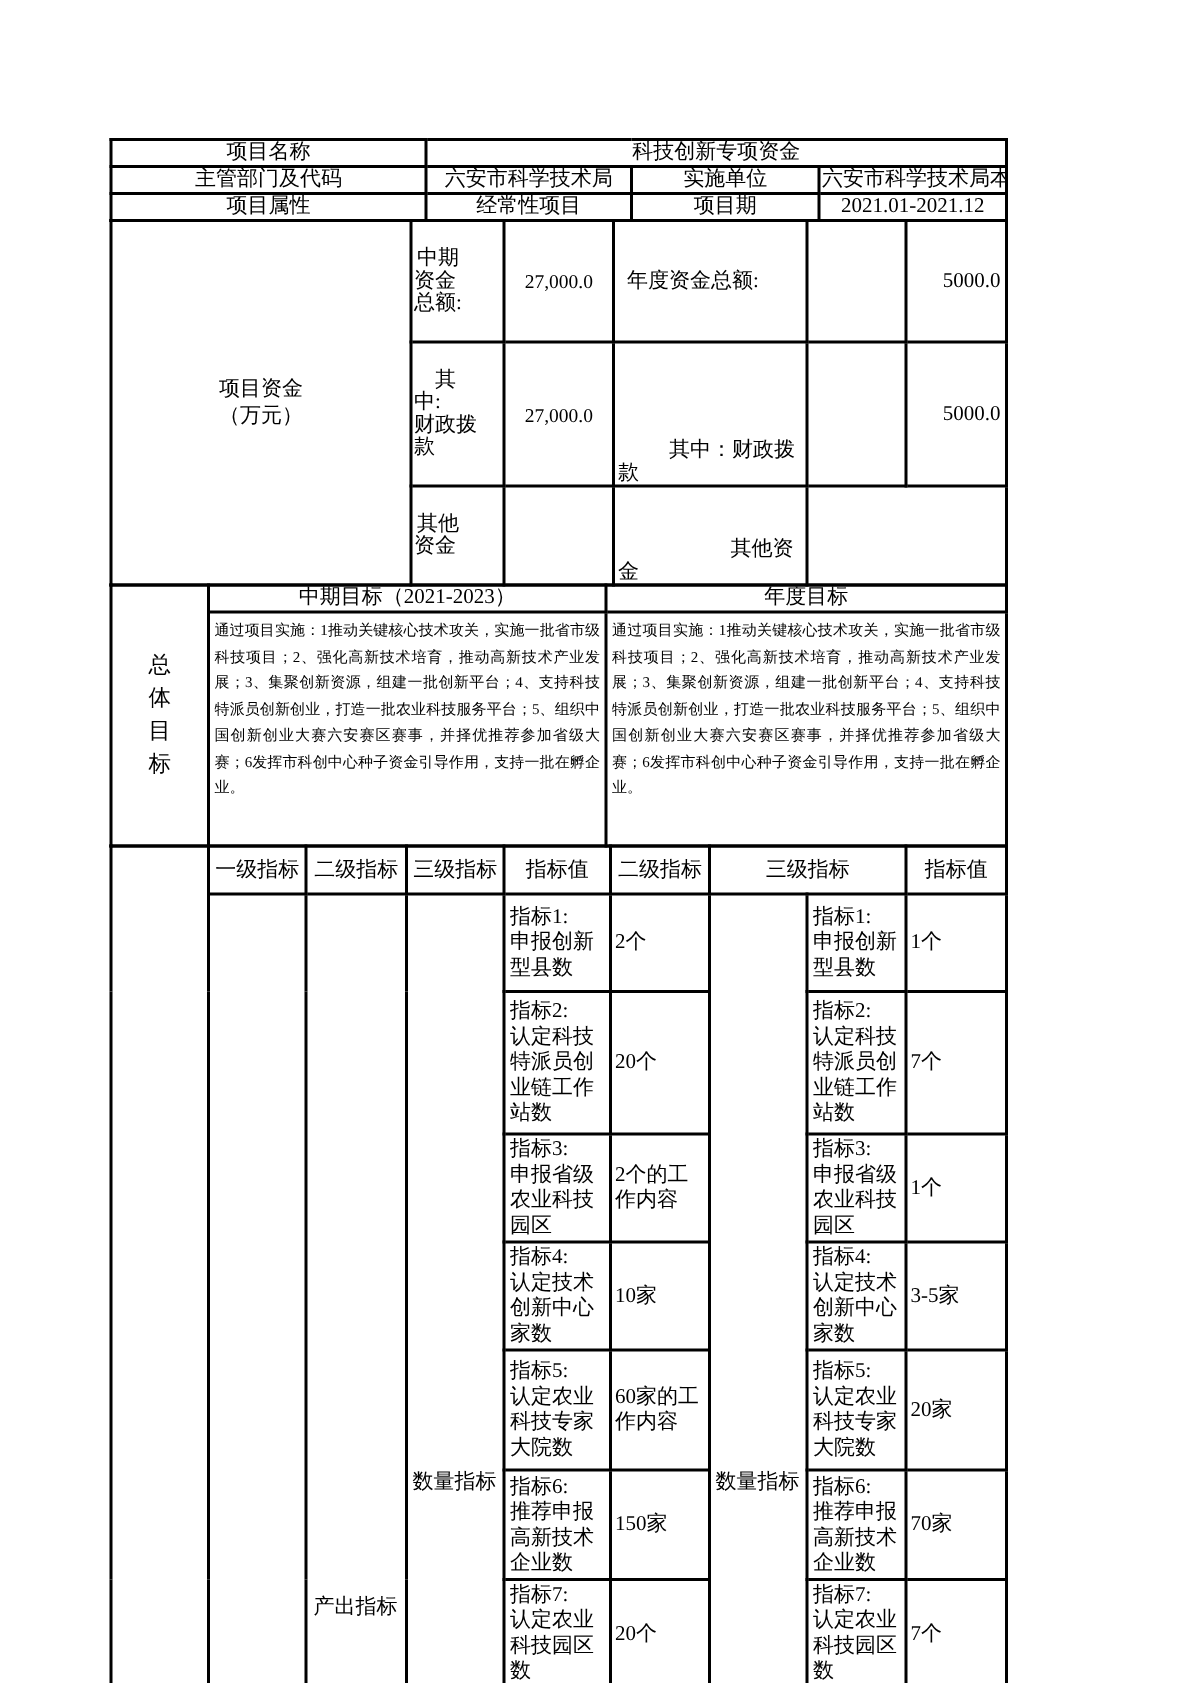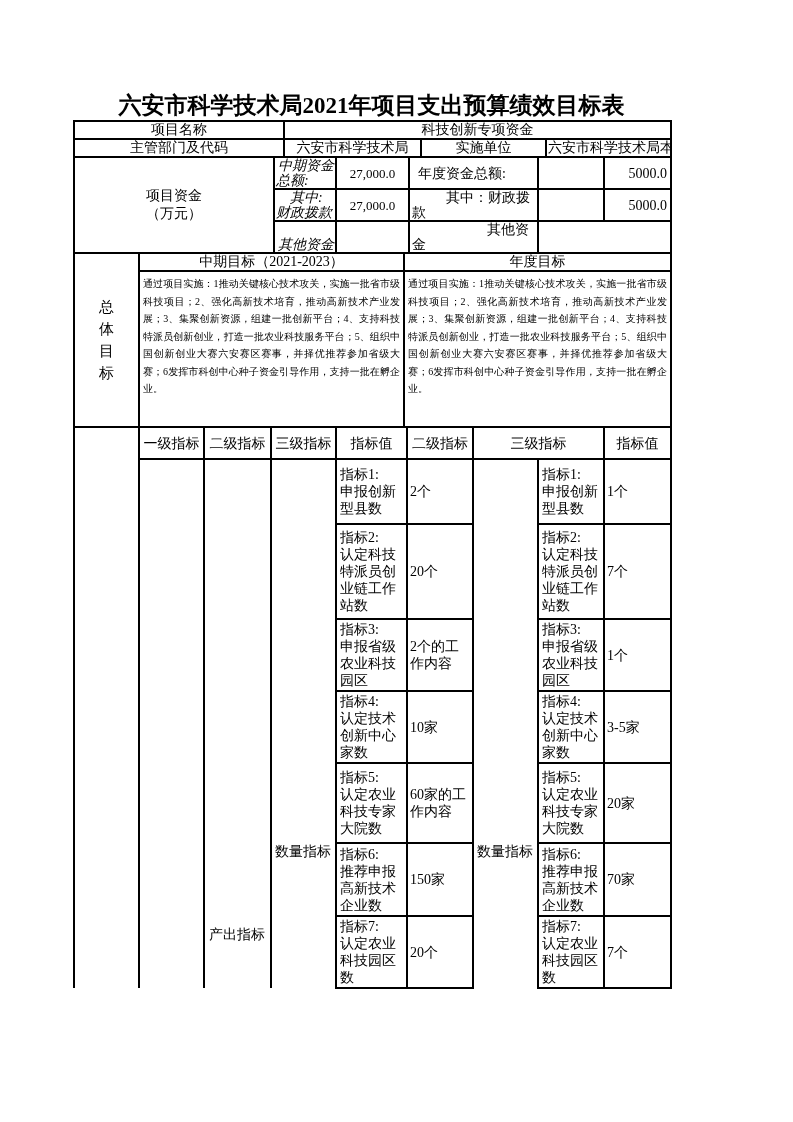--- a/index.html
+++ b/index.html
@@ -31,21 +31,21 @@
   .lbl { text-align: left; }
   .vb { vertical-align: bottom; }
   .nowrap { white-space: nowrap; }
   .t1 tr { height: 18px; }
   .t1 td { line-height: 16px; white-space: nowrap; padding: 0 1px; margin-left: 12px; }
   .t2 tr { height: 30px; }
   .t2 td { line-height: 15px; }
   .t2 .plabel { line-height: 18px; }
   .num  { text-align: center; white-space: nowrap; padding: 0; font-size: 13px; }
   .numr { text-align: right; white-space: nowrap; padding-right: 3px; font-size: 14px; }
-  .sub { padding: 0; padding-left: 1px; word-break: break-all; font-style: italic; }
+  .sub { padding: 17px; padding-left: 1px; word-break: break-all; }
   .ind2  { text-indent: 2px; }
   .ind6  { text-indent: 6px; }
   .ind14 { text-indent: 14px; }
   .ind34 { text-indent: 34px; }
   .ind75 { text-indent: 75px; }
   .t3 .gh  { height: 18px; }
   .t3 .gh td { line-height: 16px; }
   .t3 .gt  { height: 156px; }
   .para {
     font-size: 10px; line-height: 17.5px; text-align: justify;
@@ -68,39 +68,44 @@
   .val { text-align: left; padding: 1px 1px 1px 2px; word-break: break-all; }
   .cut { border-bottom: none; }
   .bl  { vertical-align: bottom; padding: 0 2px 45px 4px;  text-align: left; white-space: nowrap; }
   .bl2 { vertical-align: bottom; padding: 0 2px 128px 3px; text-align: left; white-space: nowrap; }
 </style>
 </head>
 <body>
 
 <div class="page">
 
-  <div class="title">六安市科学技术局2021年项目支出预算绩效目标表</div>
 
   <table class="t t1">
     <colgroup>
       <col style="width:210px">
         <col style="width:137px">
         <col style="width:125px">
         <col style="width:125px">
     </colgroup>
     <tbody>
         <tr>
       <td class="c">项目名称</td>
       <td class="c" colspan="3">科技创新专项资金</td>
     </tr>
     <tr>
       <td class="c">主管部门及代码</td>
       <td class="c">六安市科学技术局</td>
       <td class="c">实施单位</td>
       <td class="c">六安市科学技术局本</td>
+    </tr>
+    <tr>
+      <td class="c">项目属性</td>
+      <td class="c">经常性项目</td>
+      <td class="c">项目期</td>
+      <td class="c nowrap">2021.01-2021.12</td>
     </tr>
   </tbody>
     </table>
 
   <table class="t t2">
     <colgroup>
       <col style="width:200px">
         <col style="width:62px">
         <col style="width:73px">
       <col style="width:129px">

